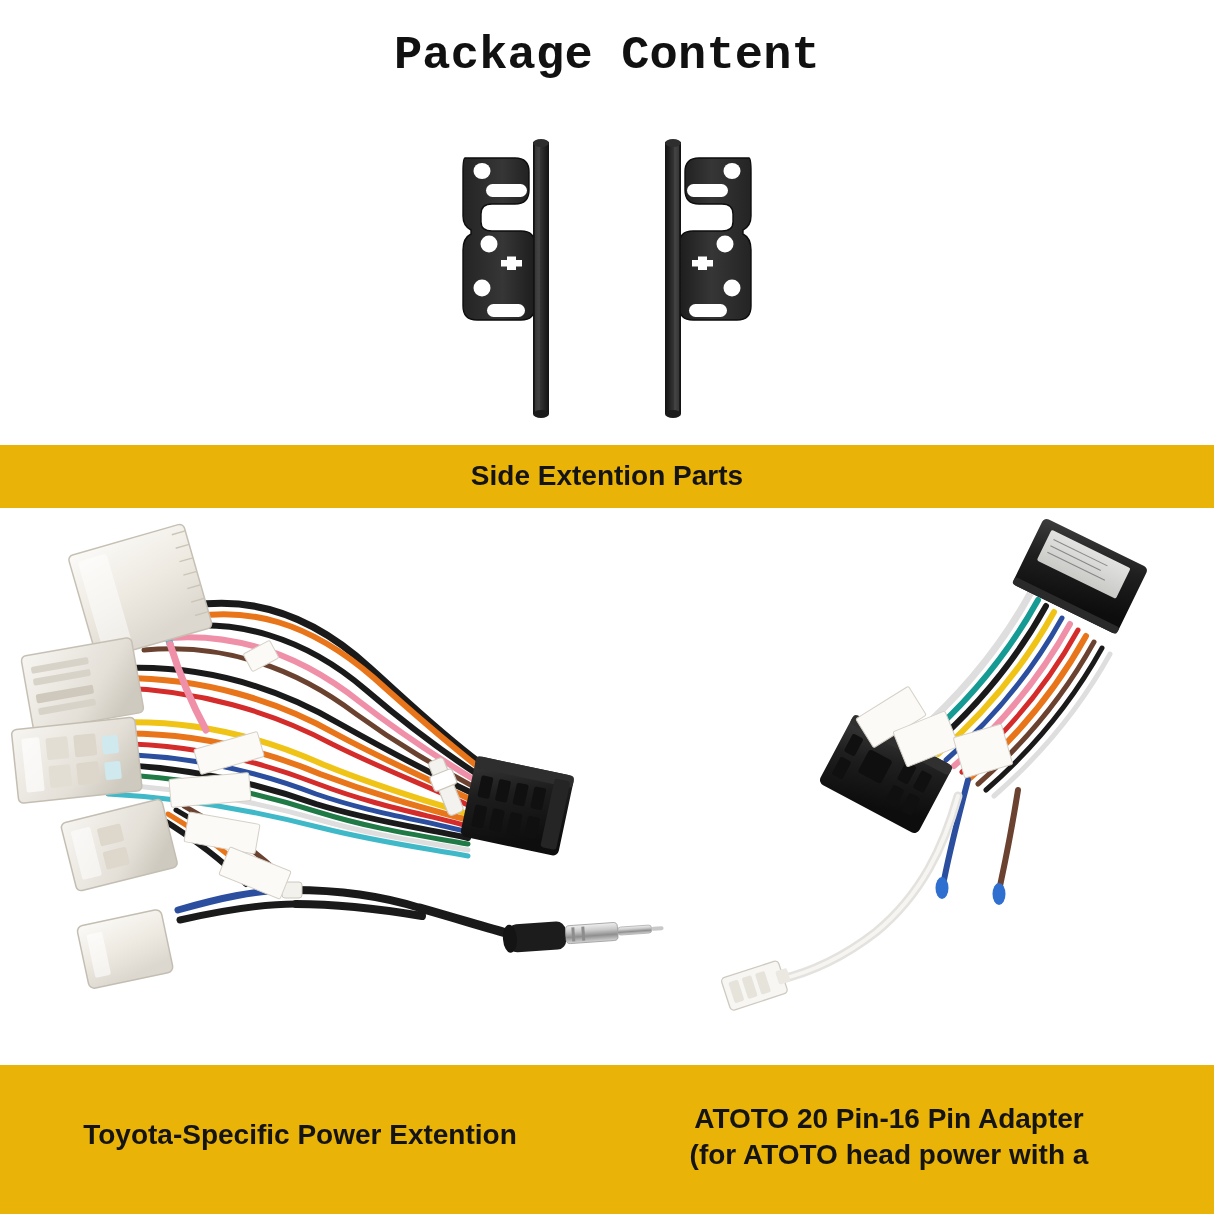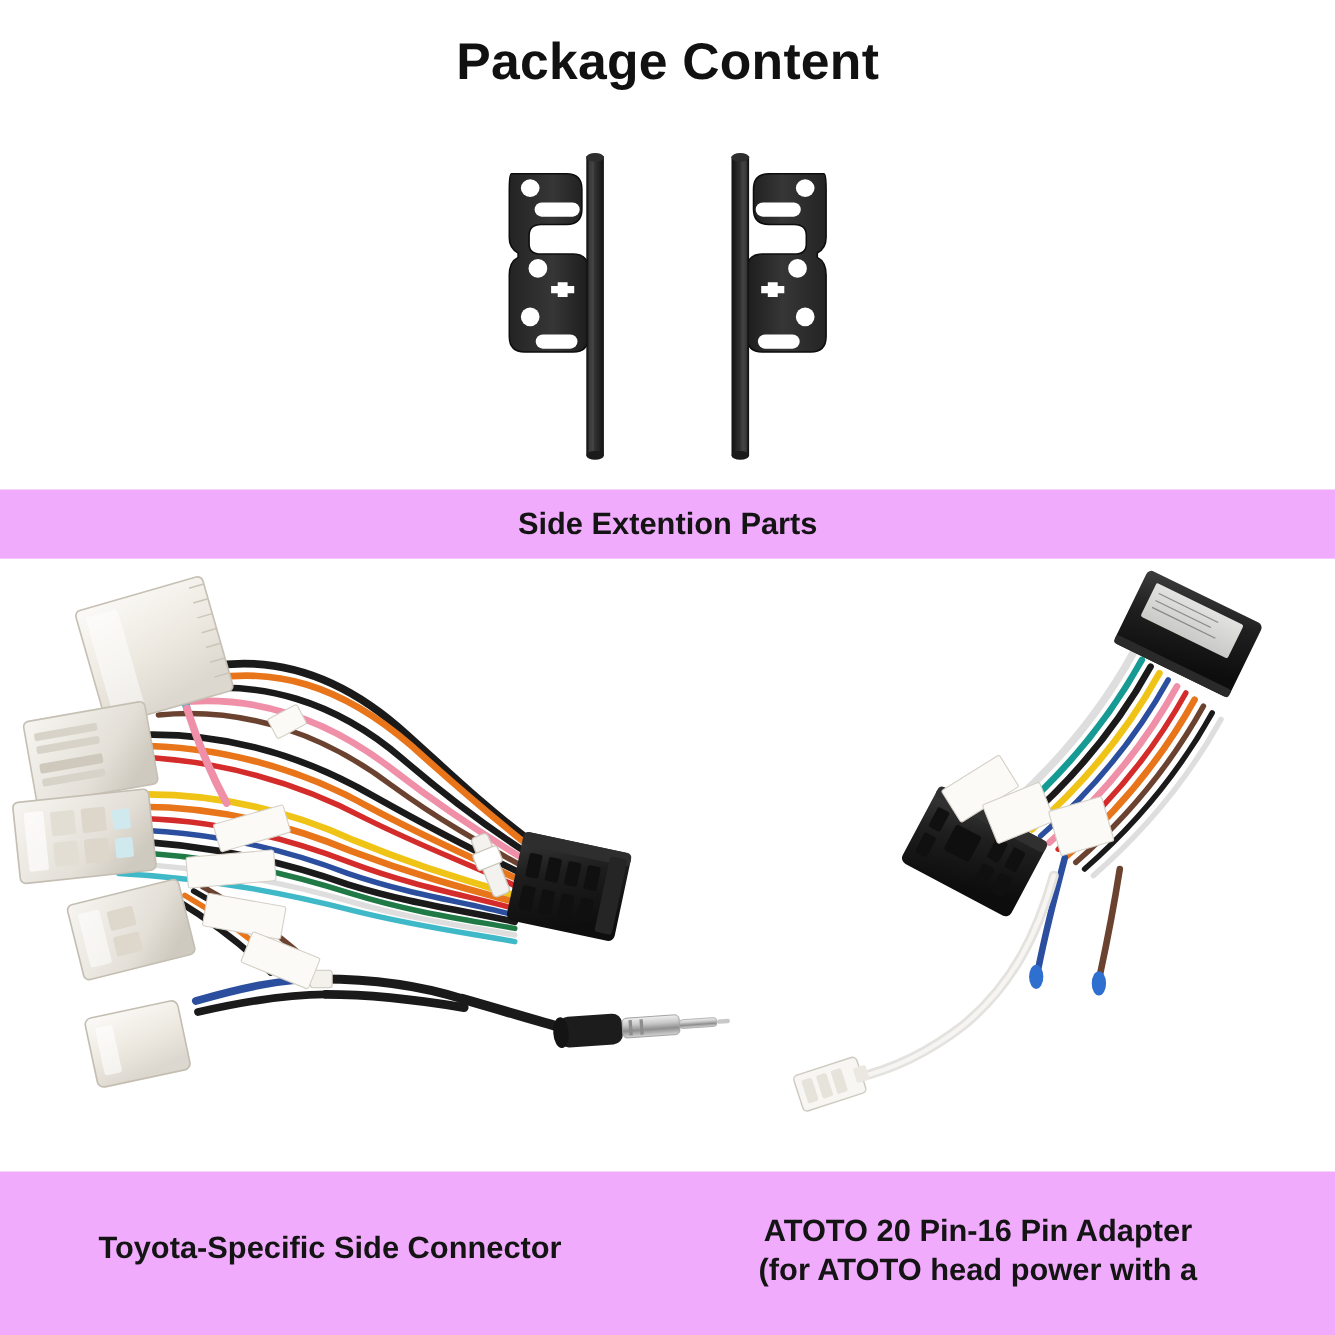--- a/index.html
+++ b/index.html
@@ -8,42 +8,42 @@
     width:1214px; height:1214px;
     background:#ffffff;
     font-family:"Liberation Sans", sans-serif;
     overflow:hidden;
   }
   .page { position:relative; width:1214px; height:1214px; background:#ffffff; }
 
   
   .title-bar {
     position:absolute; left:0; top:0; width:1214px; height:110px;
-    display:flex; align-items:center; justify-content:center;
+    display:flex; align-items:center; justify-content:center;font-family:Liberation Mono, monospace;
   }
   .title-text {
     font-size:47px; font-weight:bold; color:#111111;
     letter-spacing:0.2px;
   }
 
   
   .section-brackets {
     position:absolute; left:0; top:110px; width:1214px; height:335px;
     background:#ffffff;
   }
   .brackets-stage {
     position:absolute; left:50%; top:50%;
     transform:translate(-50%,-50%);
     width:340px; height:300px;
   }
 
   
   .caption-band {
     position:absolute; left:0; width:1214px;
-    background:#f0abfc;
+    background:#eab308;
     display:flex; align-items:center; justify-content:center;
   }
   .band-top { top:445px; height:63px; }
   .band-bottom {
     top:1065px; height:149px;
     align-items:flex-start; justify-content:flex-start;
   }
   .caption-single {
     font-size:28px; font-weight:bold; color:#141414;
     text-align:center; line-height:1.15;
@@ -394,21 +394,21 @@
           <rect x="198" y="192" width="56" height="38" rx="2" fill="#fbfaf7" stroke="#d5d0c6" transform="rotate(-22 226 211)"></rect>
           <rect x="258" y="202" width="50" height="42" rx="2" fill="#fbfaf7" stroke="#d5d0c6" transform="rotate(-16 283 223)"></rect>
         </g>
       </svg>
     </div>
   </div>
 
   <div class="caption-band band-bottom">
 
     <div class="cap-col cap-left">
-      <div>Toyota-Specific Side Connector</div>
+      <div>Toyota-Specific Power Extention</div>
     </div>
 
     <div class="cap-col cap-right">
       <div>ATOTO 20 Pin-16 Pin Adapter</div>
       <div>(for ATOTO head power with a</div>
     </div>
   </div>
 
 </div>
 

